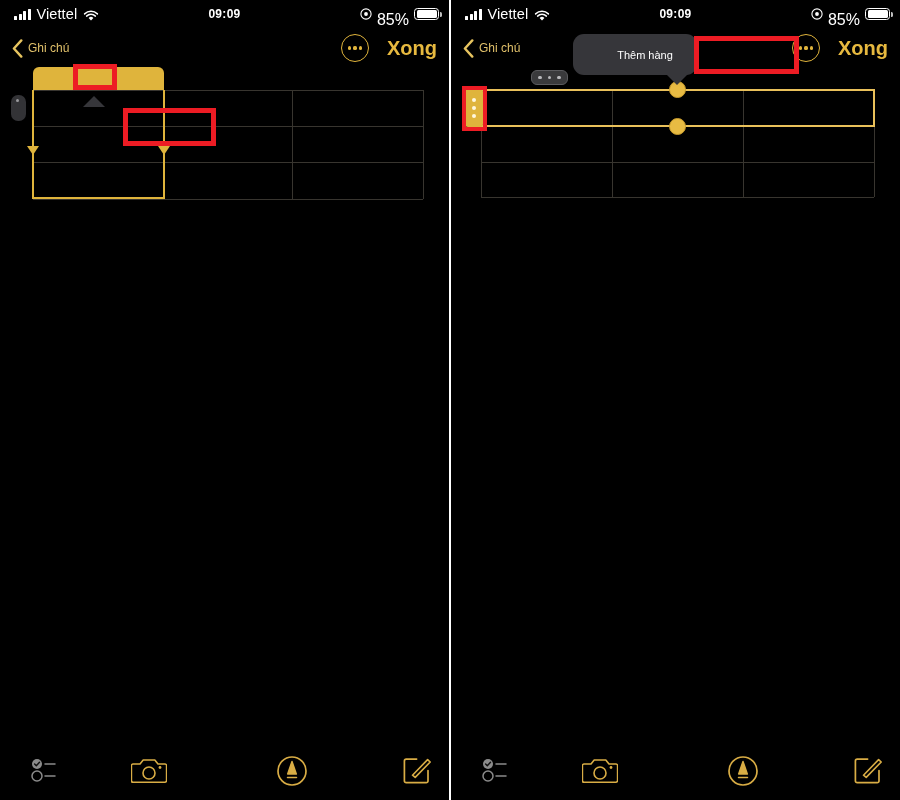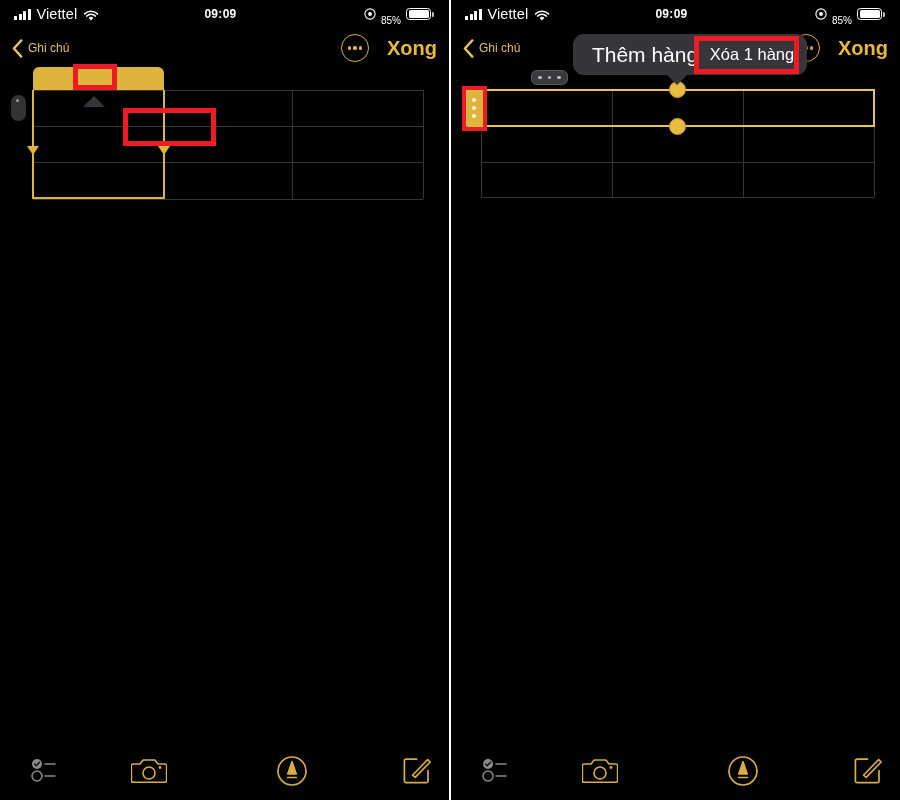--- a/index.html
+++ b/index.html
@@ -9,39 +9,39 @@
     font-family:"Liberation Sans", sans-serif;
     overflow:hidden;
   }
   .stage { position:relative; width:900px; height:800px; background:#000; display:flex; }
   .phone { position:relative; width:449px; height:800px; background:#000; overflow:hidden; }
   .divider { width:2px; height:800px; background:#ffffff; flex:0 0 2px; }
   .phone.right { width:449px; }
 
   
   .statusbar {
-    position:absolute; top:0; left:0; right:8px; height:28px;
+    position:absolute; top:0; left:0; right:0; height:28px;
     display:flex; align-items:center; color:#fff;
   }
   .sb-left { position:absolute; left:14px; display:flex; align-items:center; gap:6px; }
   .bars { display:flex; align-items:flex-end; gap:1.5px; height:11px; }
   .bars i { display:block; width:3px; background:#fff; border-radius:0.5px; }
   .bars i:nth-child(1){ height:4px; }
   .bars i:nth-child(2){ height:6px; }
   .bars i:nth-child(3){ height:8.5px; }
   .bars i:nth-child(4){ height:11px; }
   .carrier { font-size:14.5px; letter-spacing:.1px; }
   .wifi { width:16px; height:12px; position:relative; }
   .sb-center {
     position:absolute; left:0; right:0; text-align:center;
     font-size:12px; font-weight:bold; letter-spacing:.3px;
   }
   .sb-right { position:absolute; right:10px; display:flex; align-items:center; gap:5px; }
   .loc-icon { width:12px; height:12px; }
-  .battpct { font-size:10px;margin-top:12px; }
+  .battpct { font-size:16px;margin-top:12px; }
   .batt { width:25px; height:12.5px; border:1.5px solid #fff; border-radius:3.5px; position:relative; padding:1.5px; }
   .batt .fill { height:100%; background:#fff; border-radius:1.5px; }
   .batt::after { content:""; position:absolute; right:-3.5px; top:3.5px; width:2px; height:5px; background:#fff; border-radius:0 1.5px 1.5px 0; opacity:.75; }
 
   
   .navbar {
     position:absolute; top:28px; left:0; right:0; height:40px;
     display:flex; align-items:center;
   }
   .nav-back { position:absolute; left:12px; display:flex; align-items:center; gap:5px; color:#e7c45f; cursor:pointer; }
@@ -320,23 +320,22 @@
           <i></i>
         </div>
       <div class="pill-handle" style="left:80px;top:70px;width:37px;height:15px;">
           <i></i>
           <i></i>
           <i></i>
         </div>
     </div>
 
     <div class="ctx-menu" style="left:122px;top:34px;height:41px;">
-      <div class="ctx-item" style="width:123px;font-size:21px;padding-left:21px;">Thêm hàng</div>
+      <div class="ctx-item" style="width:123px;font-size:11px;padding-left:21px;">Thêm hàng</div>
       <div class="ctx-sep"></div>
-      <div class="ctx-item" style="width:110px;font-size:16.5px;">Xóa 1 hàng</div>
     </div>
     <div class="ctx-arrow down" style="left:215px;top:74px;z-index:31;"></div>
 
     <div class="redbox thin" style="left:11px;top:86px;width:25px;height:45px;"></div>
     <div class="redbox" style="left:243px;top:36px;width:105px;height:38px;"></div>
 
     <div class="toolbar">
       <div class="tb-btn" style="left:24px;top:8px;width:44px;height:40px;">
         <svg viewBox="0 0 30 26" width="30" height="26">
           <circle cx="6" cy="7" r="5" fill="#8b8b8b"></circle>

